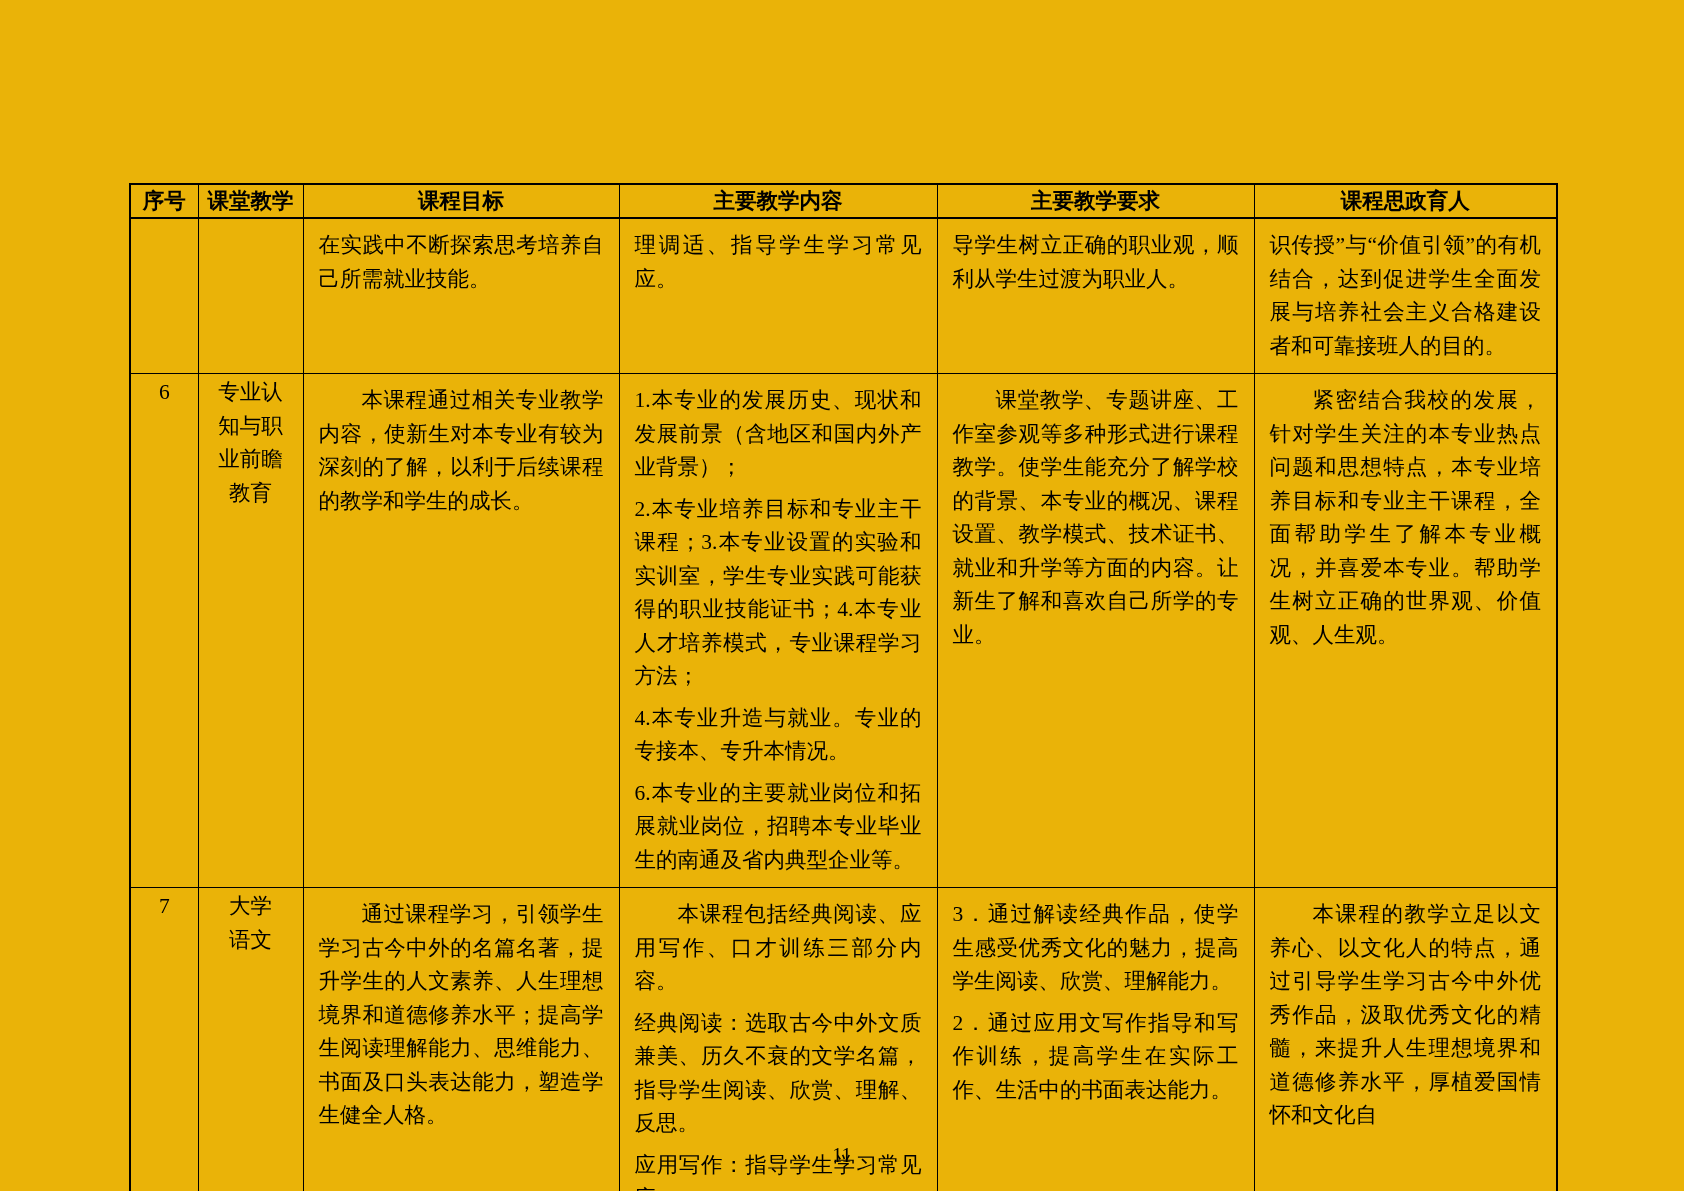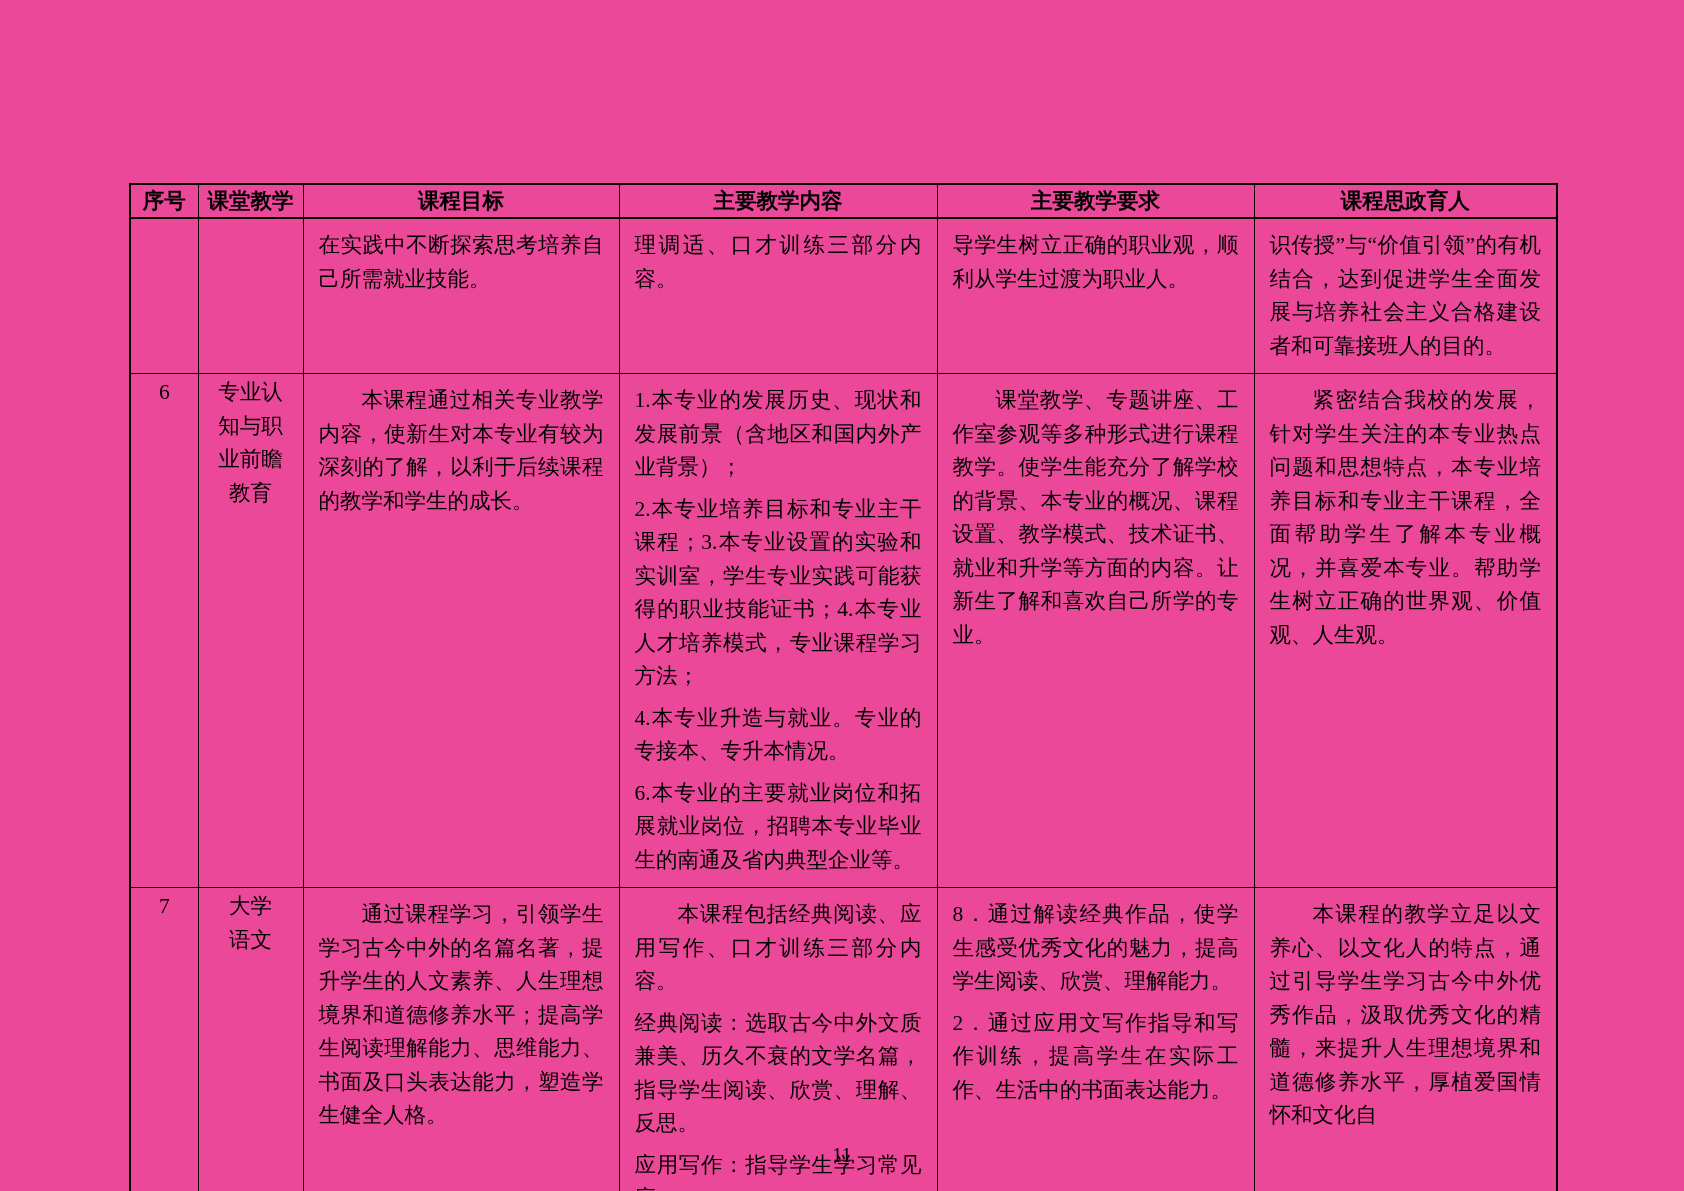--- a/index.html
+++ b/index.html
@@ -9,21 +9,21 @@
     width: 1684px;
     height: 1191px;
     overflow: hidden;
     font-family: "Liberation Serif", "DejaVu Serif", serif;
     color: #000000;
   }
   .page {
     position: relative;
     width: 1684px;
     height: 1191px;
-    background: #ec4899;
+    background: #eab308;
   }
   table.course-table {
     position: absolute;
     left: 129px;
     top: 183px;
     width: 1427px;
     border-collapse: collapse;
     table-layout: fixed;
     border: 2px solid #000000;
   }
@@ -99,21 +99,21 @@
     </thead>
     <tbody>
 
       <tr class="row-a">
         <td class="c-seq"></td>
         <td class="c-name"></td>
         <td class="v-top">
           <p class="para">在实践中不断探索思考培养自己所需就业技能。</p>
         </td>
         <td class="v-top">
-          <p class="para">理调适、口才训练三部分内容。</p>
+          <p class="para">理调适、指导学生学习常见应。</p>
         </td>
         <td class="v-top">
           <p class="para">导学生树立正确的职业观，顺利从学生过渡为职业人。</p>
         </td>
         <td class="v-top">
           <p class="para">识传授”与“价值引领”的有机结合，达到促进学生全面发展与培养社会主义合格建设者和可靠接班人的目的。</p>
         </td>
       </tr>
 
       <tr class="row-six">
@@ -149,21 +149,21 @@
         </td>
         <td class="v-top">
           <p class="para indent">通过课程学习，引领学生学习古今中外的名篇名著，提升学生的人文素养、人生理想境界和道德修养水平；提高学生阅读理解能力、思维能力、书面及口头表达能力，塑造学生健全人格。</p>
         </td>
         <td class="v-top">
           <p class="para indent">本课程包括经典阅读、应用写作、口才训练三部分内容。</p>
           <p class="para">经典阅读：选取古今中外文质兼美、历久不衰的文学名篇，指导学生阅读、欣赏、理解、反思。</p>
           <p class="para">应用写作：指导学生学习常见应</p>
         </td>
         <td class="v-top">
-          <p class="para">8．通过解读经典作品，使学生感受优秀文化的魅力，提高学生阅读、欣赏、理解能力。</p>
+          <p class="para">3．通过解读经典作品，使学生感受优秀文化的魅力，提高学生阅读、欣赏、理解能力。</p>
           <p class="para">2．通过应用文写作指导和写作训练，提高学生在实际工作、生活中的书面表达能力。</p>
         </td>
         <td class="v-top">
           <p class="para indent">本课程的教学立足以文养心、以文化人的特点，通过引导学生学习古今中外优秀作品，汲取优秀文化的精髓，来提升人生理想境界和道德修养水平，厚植爱国情怀和文化自</p>
         </td>
       </tr>
 
     </tbody>
   </table>
 

